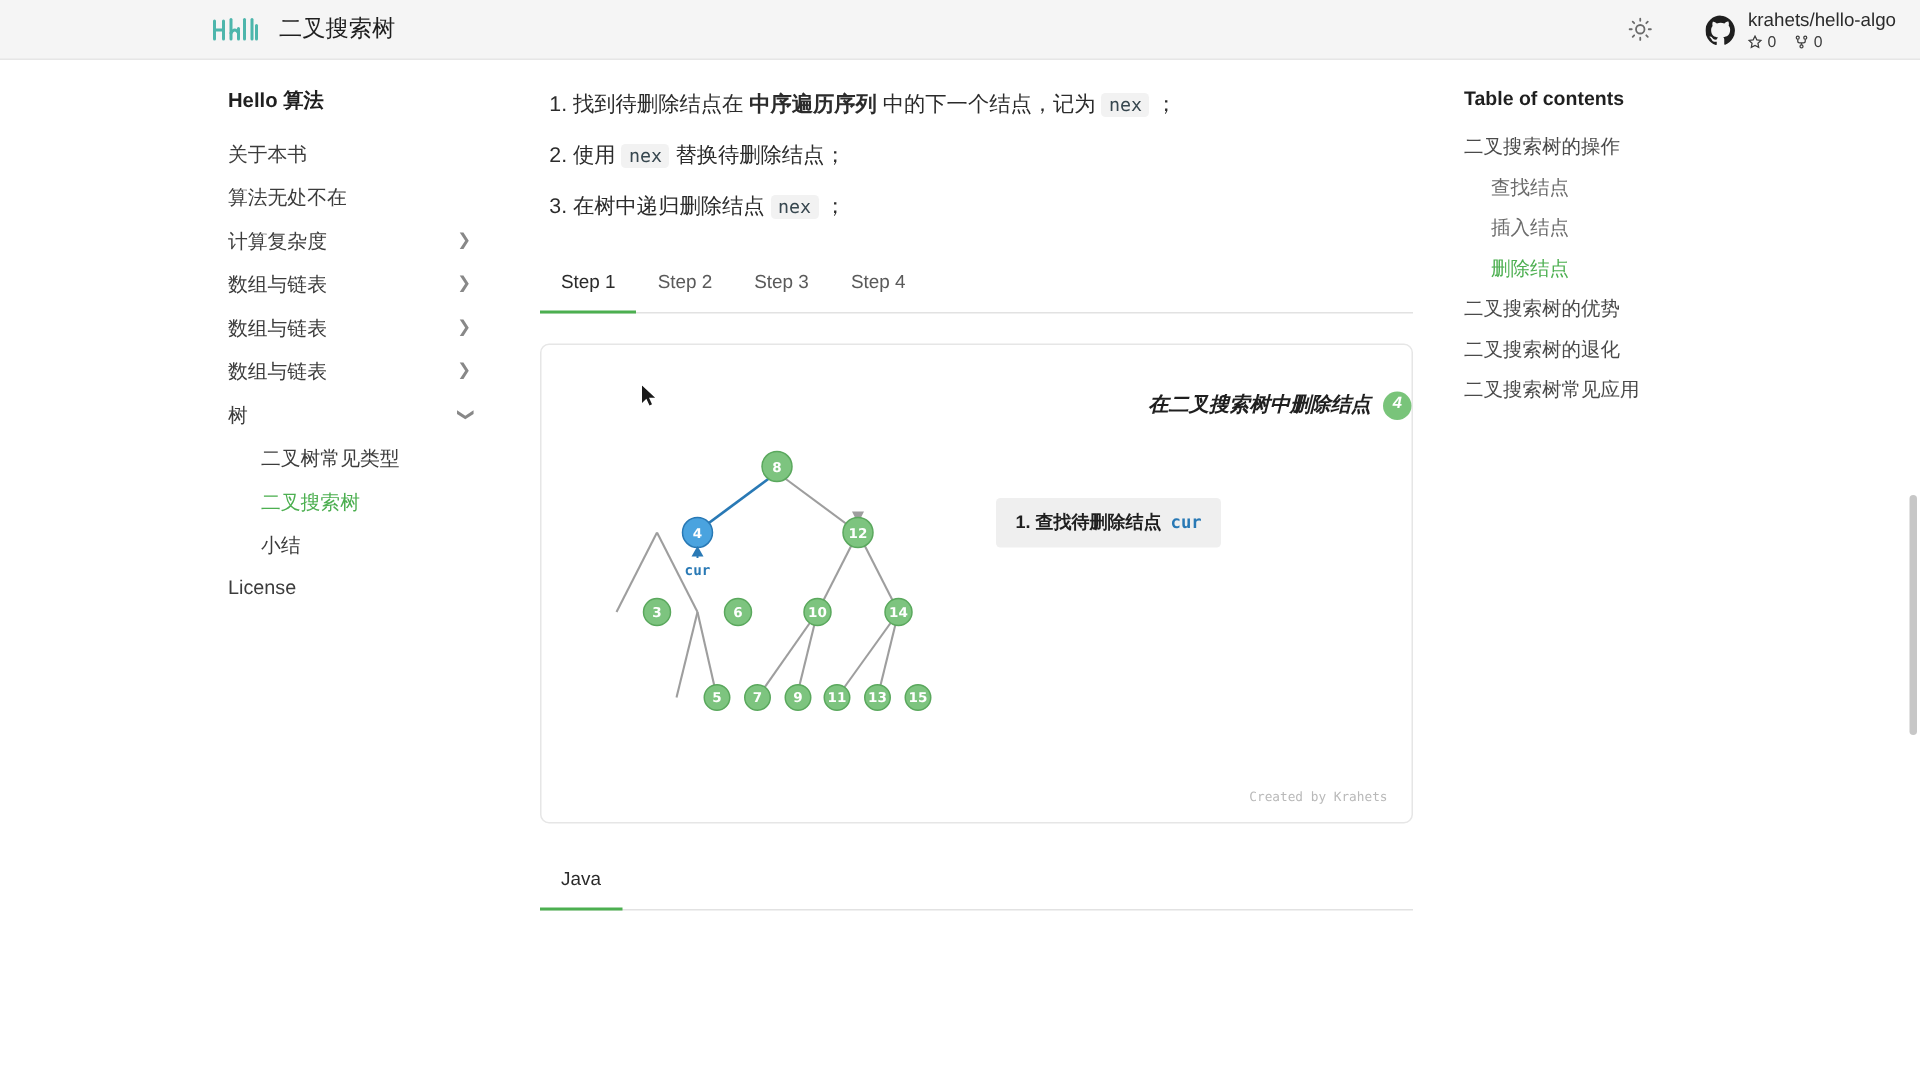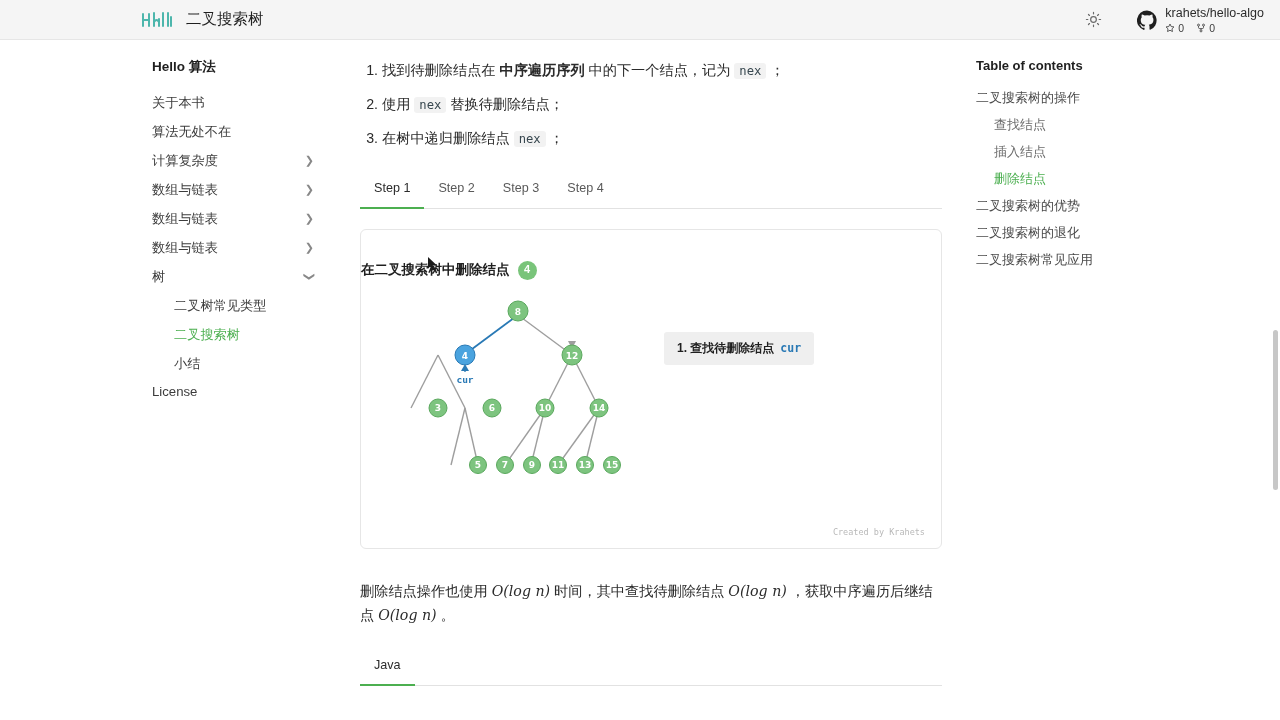--- a/index.html
+++ b/index.html
@@ -170,24 +170,25 @@
     border: 1px solid #e6e6e6;
     border-radius: 6px;
     height: 320px;
     position: relative;
     background: #fff;
   }
   .fig-title {
     position: absolute;
     top: 28px;
     left: 0; right: 0;
-    text-align: left;
+    text-align: right;
     font-size: 13.5px;
     font-weight: bold;
     color: #1f1f1f;
+    font-style: italic;
   }
   .fig-title .badge {
     display: inline-flex;
     align-items: center; justify-content: center;
     width: 19px; height: 19px;
     border-radius: 50%;
     background: #79c47a;
     color: #fff;
     font-size: 11px;
     font-weight: bold;
@@ -481,23 +482,20 @@
         </g>
       </svg>
 
       <div class="fig-caption-box">
         <span>1. 查找待删除结点</span><code>cur</code>
       </div>
 
       <div class="credit">Created by Krahets</div>
     </div>
 
-    <p class="para" style="margin-top:30px;">
-      <span>删除结点操作也使用 </span><span class="math">O(log n)</span><span> 时间，其中查找待删除结点 </span><span class="math">O(log n)</span><span> ，获取中序遍历后继结点 </span><span class="math">O(log n)</span><span> 。</span>
-    </p>
 
     <div class="code-block">
       <div class="code-tabs">
         <div class="tab active">Java</div>
       </div>
 
     </div>
   </main>
 
   <aside class="toc">

